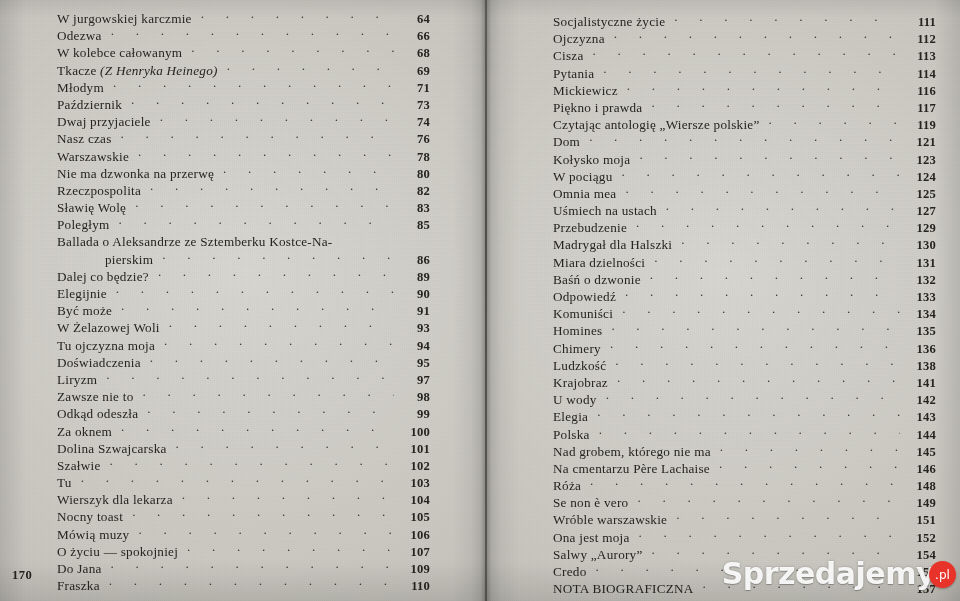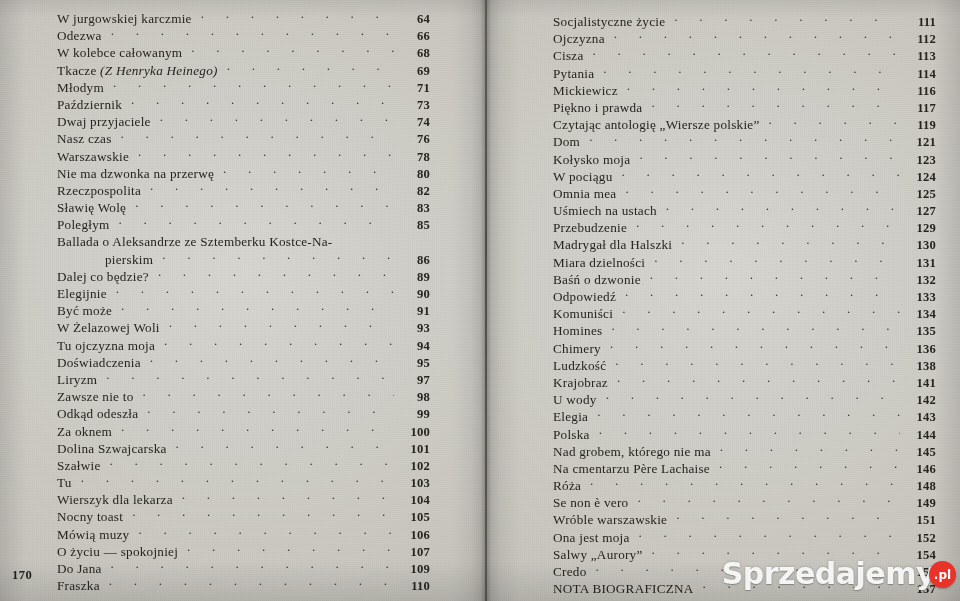--- a/index.html
+++ b/index.html
@@ -182,21 +182,21 @@
   }
   .watermark-badge {
     margin-left: -6px;
     margin-top: 2px;
     width: 27px;
     height: 27px;
     border-radius: 50%;
     background: #e8332a;
     color: #ffffff;
     font-family: "DejaVu Sans", "Liberation Sans", sans-serif;
-    font-weight: bold;
+    font-weight: normal;
     font-size: 12px;
     display: flex;
     align-items: center;
     justify-content: center;
     box-shadow: 0 1px 2px rgba(0,0,0,0.28);
   }
 </style>
 </head>
 <body>
 

